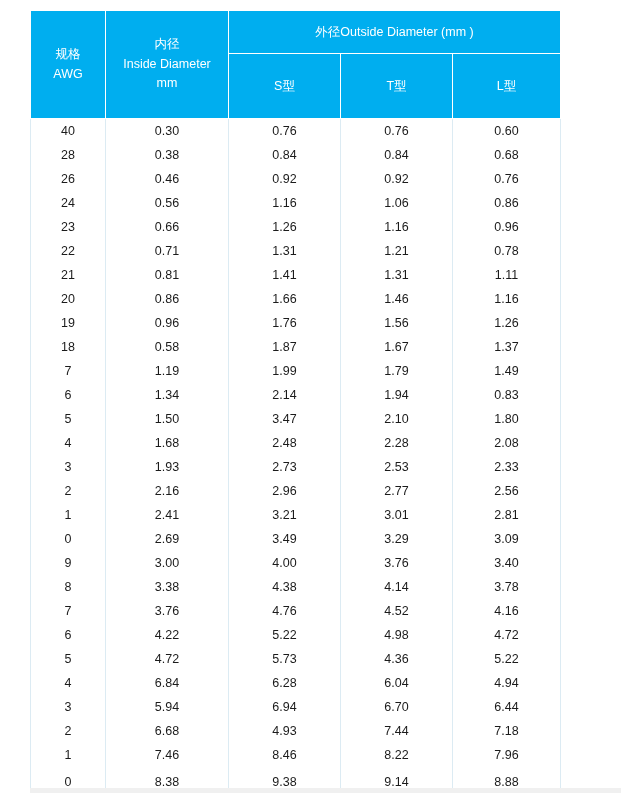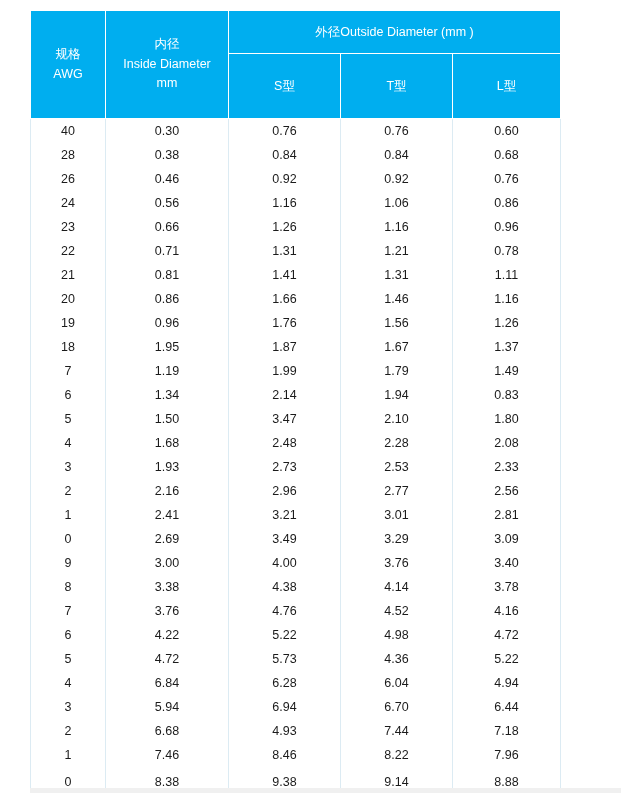--- a/index.html
+++ b/index.html
@@ -184,21 +184,21 @@
         </tr>
         <tr>
           <td>19</td>
           <td>0.96</td>
           <td>1.76</td>
           <td>1.56</td>
           <td>1.26</td>
         </tr>
         <tr>
           <td>18</td>
-          <td>1.95</td>
+          <td>0.58</td>
           <td>1.87</td>
           <td>1.67</td>
           <td>1.37</td>
         </tr>
         <tr>
           <td>7</td>
           <td>1.19</td>
           <td>1.99</td>
           <td>1.79</td>
           <td>1.49</td>

